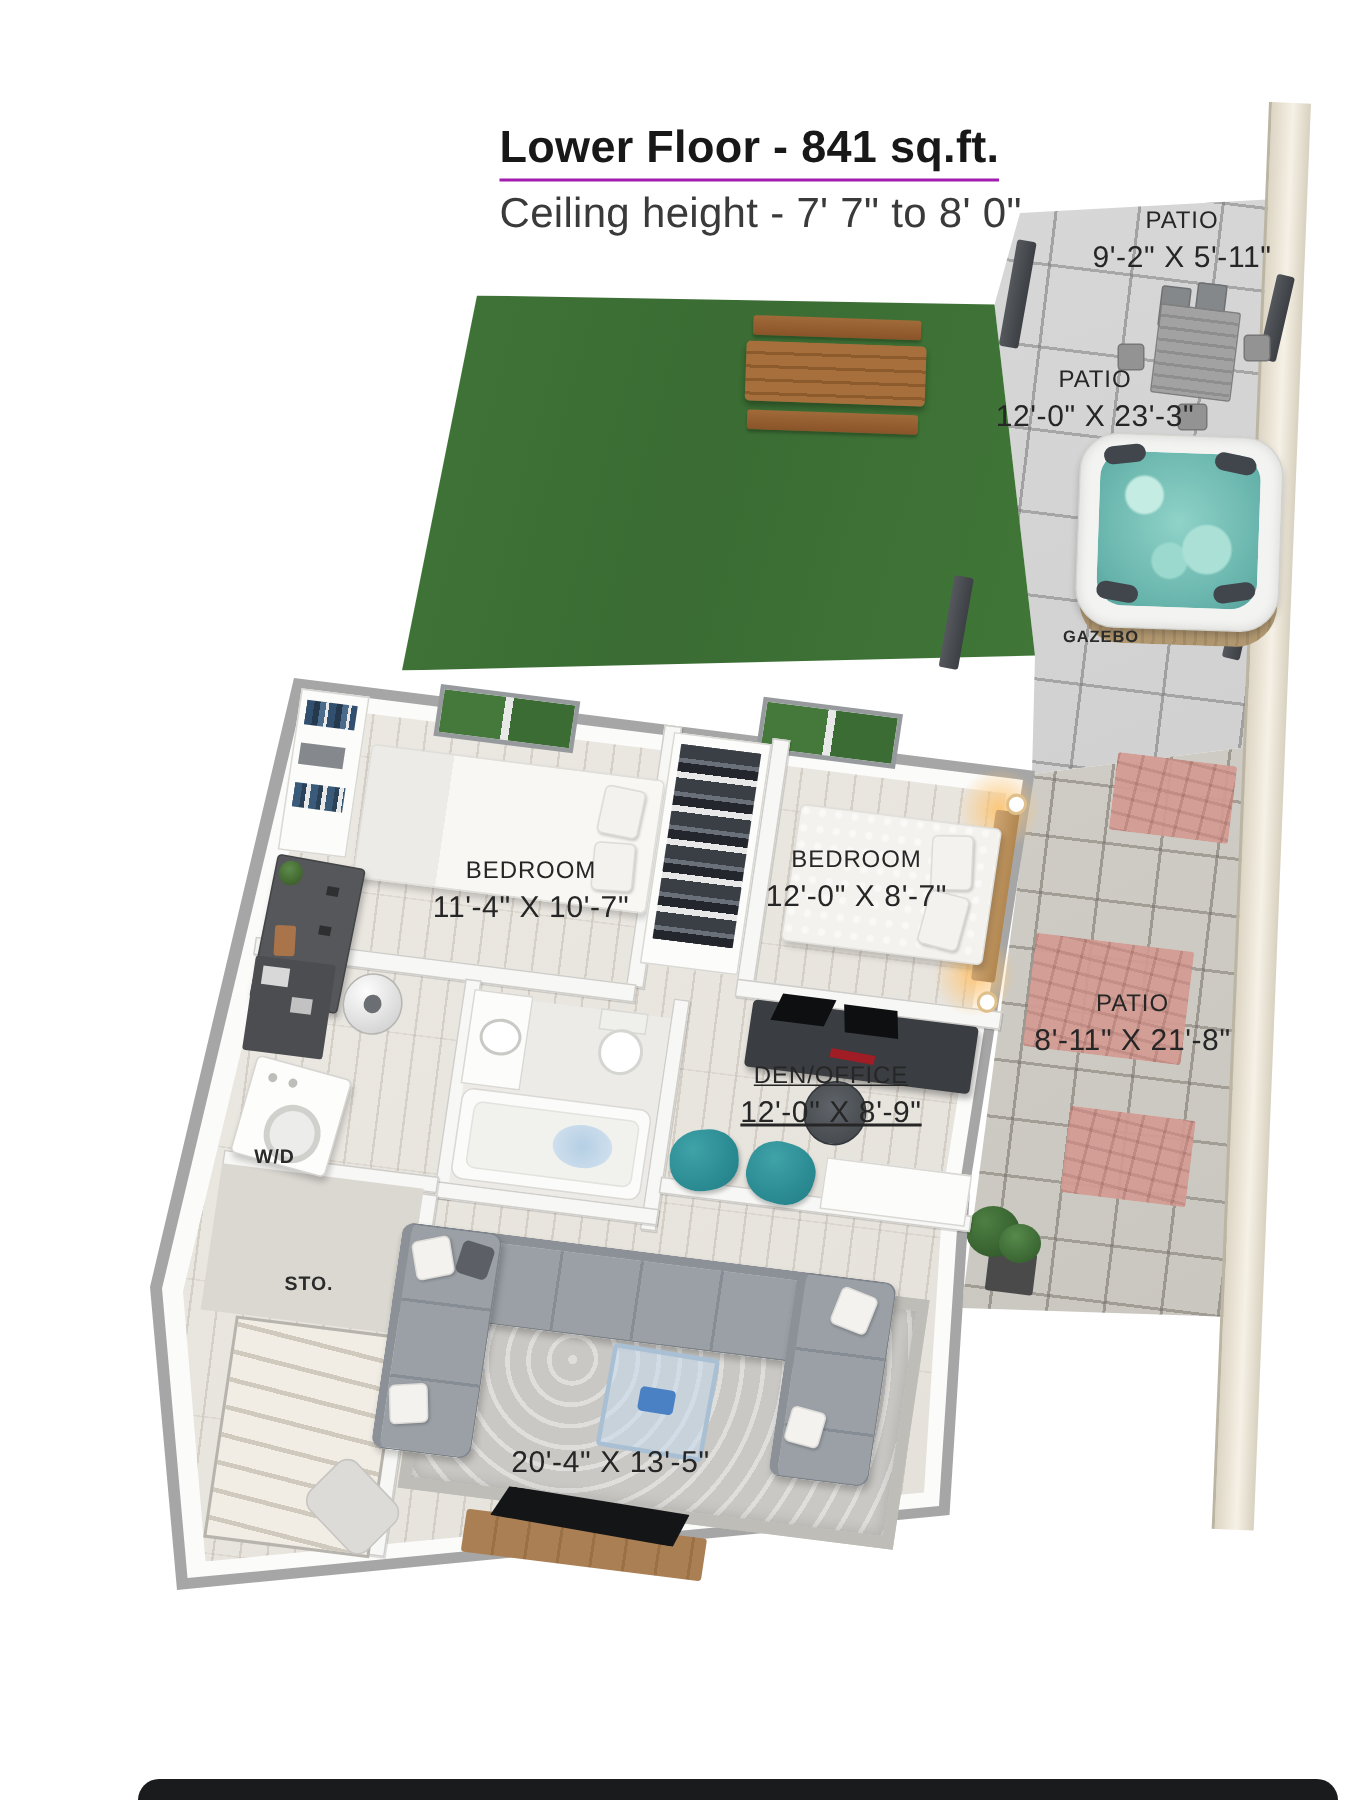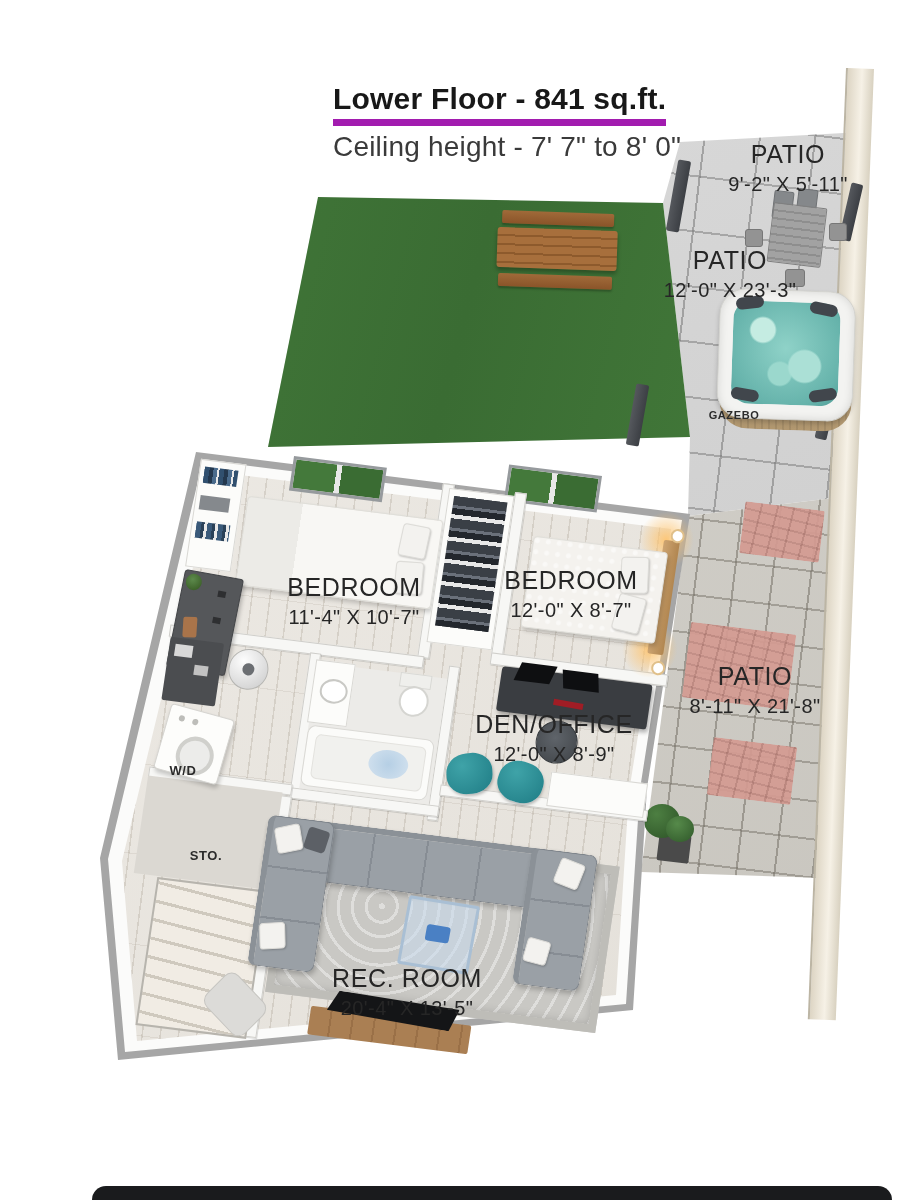--- a/index.html
+++ b/index.html
@@ -2,24 +2,24 @@
 <html><head>
 <meta charset="utf-8">
 <style>
   html,body{margin:0;padding:0;background:#fff;}
   #stage{position:relative;width:900px;height:1200px;background:#fff;overflow:hidden;
          font-family:"Liberation Sans", sans-serif;}
   .abs{position:absolute;}
   
   .hdr{position:absolute;left:333px;top:82px;}
   .hdr .t1{font-size:30px;font-weight:bold;color:#181818;letter-spacing:.2px;
-           border-bottom:7px solid #a21caf;padding-bottom:3px;display:inline-block;}
+           border-bottom:2px solid #a21caf;padding-bottom:3px;display:inline-block;}
   .hdr .t2{font-size:28px;color:#3a3a3a;margin-top:5px;letter-spacing:.2px;}
   .room-label{position:absolute;text-align:center;color:#262626;z-index:40;line-height:1.3;}
-  .room-label .rl-name{display:block;font-size:25px;letter-spacing:.6px;}
+  .room-label .rl-name{display:block;font-size:16px;letter-spacing:.6px;}
   .room-label .rl-dims{display:block;font-size:20px;letter-spacing:.4px;}
   .small-label{position:absolute;text-align:center;color:#2b2b2b;font-size:11px;
                font-weight:bold;letter-spacing:.6px;z-index:40;}
   
   .grass{clip-path:polygon(318px 197px,663px 203px,690px 437px,268px 447px);
          left:0;top:0;width:900px;height:1200px;
          background:
            radial-gradient(circle at 40% 40%, rgba(255,255,255,.05) 0 2px, transparent 3px),
            linear-gradient(105deg,#47803d,#3a6c33 45%,#437a3a 75%,#38682f);}
   .patio-upper{clip-path:polygon(680px 142px,862px 132px,841px 497px,688px 516px,690px 437px,663px 203px);
@@ -262,38 +262,37 @@
   </div>
 
   <div class="room-label" style="left:698px;top:138px;width:180px;">
     <span class="rl-name">PATIO</span>
     <span class="rl-dims">9'-2" X 5'-11"</span>
   </div>
   <div class="room-label" style="left:650px;top:244px;width:160px;">
     <span class="rl-name">PATIO</span>
     <span class="rl-dims">12'-0" X 23'-3"</span>
   </div>
-  <div class="small-label" style="left:684px;top:409px;width:100px;">GAZEBO</div>
+  <div class="small-label" style="left:684px;top:419px;width:100px;">GAZEBO</div>
   <div class="room-label" style="left:244px;top:571px;width:220px;">
     <span class="rl-name">BEDROOM</span>
     <span class="rl-dims">11'-4" X 10'-7"</span>
   </div>
   <div class="room-label" style="left:461px;top:564px;width:220px;">
     <span class="rl-name">BEDROOM</span>
     <span class="rl-dims">12'-0" X 8'-7"</span>
   </div>
   <div class="room-label" style="left:650px;top:660px;width:210px;">
     <span class="rl-name">PATIO</span>
     <span class="rl-dims">8'-11" X 21'-8"</span>
   </div>
-  <div class="room-label" style="left:444px;top:708px;width:220px;">
+  <div class="room-label" style="left:444px;top:708px;width:220px;text-decoration:underline;">
     <span class="rl-name">DEN/OFFICE</span>
     <span class="rl-dims">12'-0" X 8'-9"</span>
   </div>
   <div class="small-label" style="left:148px;top:763px;width:70px;font-size:13px;">W/D</div>
   <div class="small-label" style="left:166px;top:848px;width:80px;font-size:13px;">STO.</div>
   <div class="room-label" style="left:277px;top:962px;width:260px;">
-    <span class="rl-name">REC. ROOM</span>
     <span class="rl-dims">20'-4" X 13'-5"</span>
   </div>
 
   <div class="bottom-bar"></div>
 </div>
 
 </body></html>

